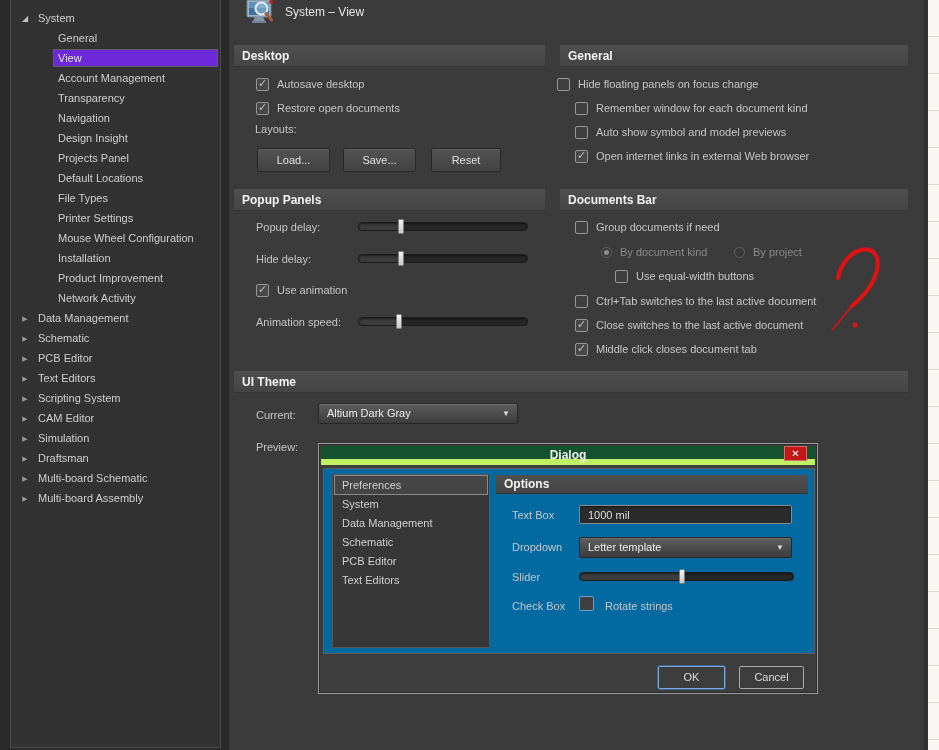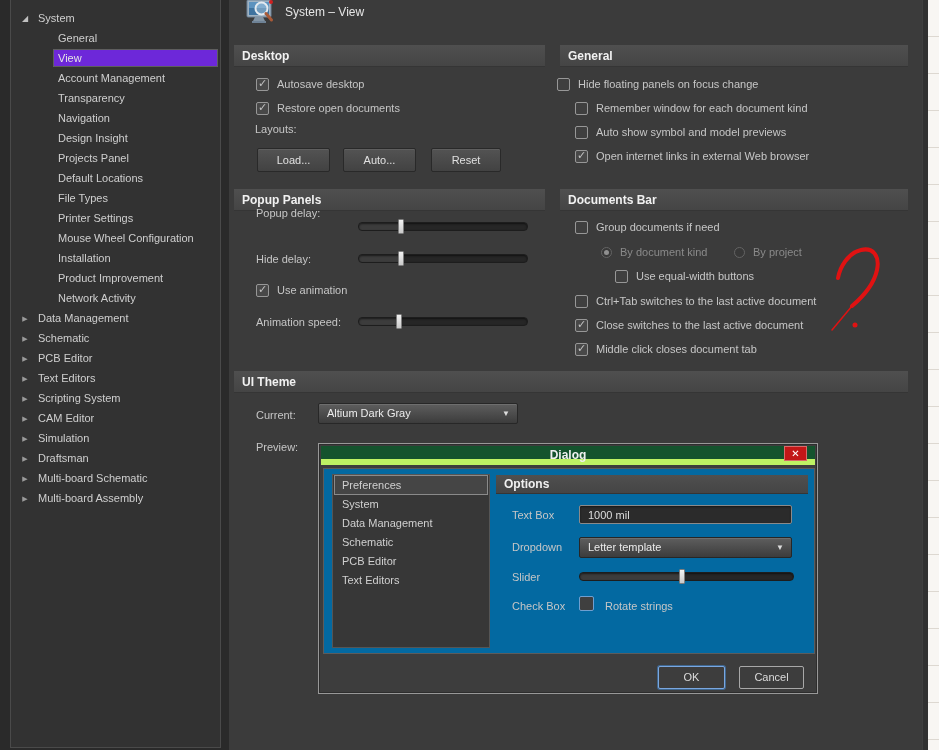--- a/index.html
+++ b/index.html
@@ -221,25 +221,25 @@
     <div class="chk-row" style="left:27px;top:77px;">
       <span class="cbox on"></span>
       <span class="clabel">Autosave desktop</span>
     </div>
     <div class="chk-row" style="left:27px;top:101px;">
       <span class="cbox on"></span>
       <span class="clabel">Restore open documents</span>
     </div>
     <span class="lbl" style="left:26px;top:123px;">Layouts:</span>
     <div class="btn" style="left:28px;top:148px;width:73px;">Load...</div>
-    <div class="btn" style="left:114px;top:148px;width:73px;">Auto...</div>
+    <div class="btn" style="left:114px;top:148px;width:73px;">Save...</div>
     <div class="btn" style="left:202px;top:148px;width:70px;">Reset</div>
 
     <div class="sec-header" style="left:5px;top:189px;width:311px;">Popup Panels</div>
-    <span class="lbl" style="left:27px;top:207px;">Popup delay:</span>
+    <span class="lbl" style="left:27px;top:221px;">Popup delay:</span>
     <div class="slider" style="left: 129px; top: 222px; width: 170px; --pct: 25%;">
       <span class="thumb"></span>
     </div>
     <span class="lbl" style="left:27px;top:253px;">Hide delay:</span>
     <div class="slider" style="left: 129px; top: 254px; width: 170px; --pct: 25%;">
       <span class="thumb"></span>
     </div>
     <div class="chk-row" style="left:27px;top:283px;">
       <span class="cbox on"></span>
       <span class="clabel">Use animation</span>

